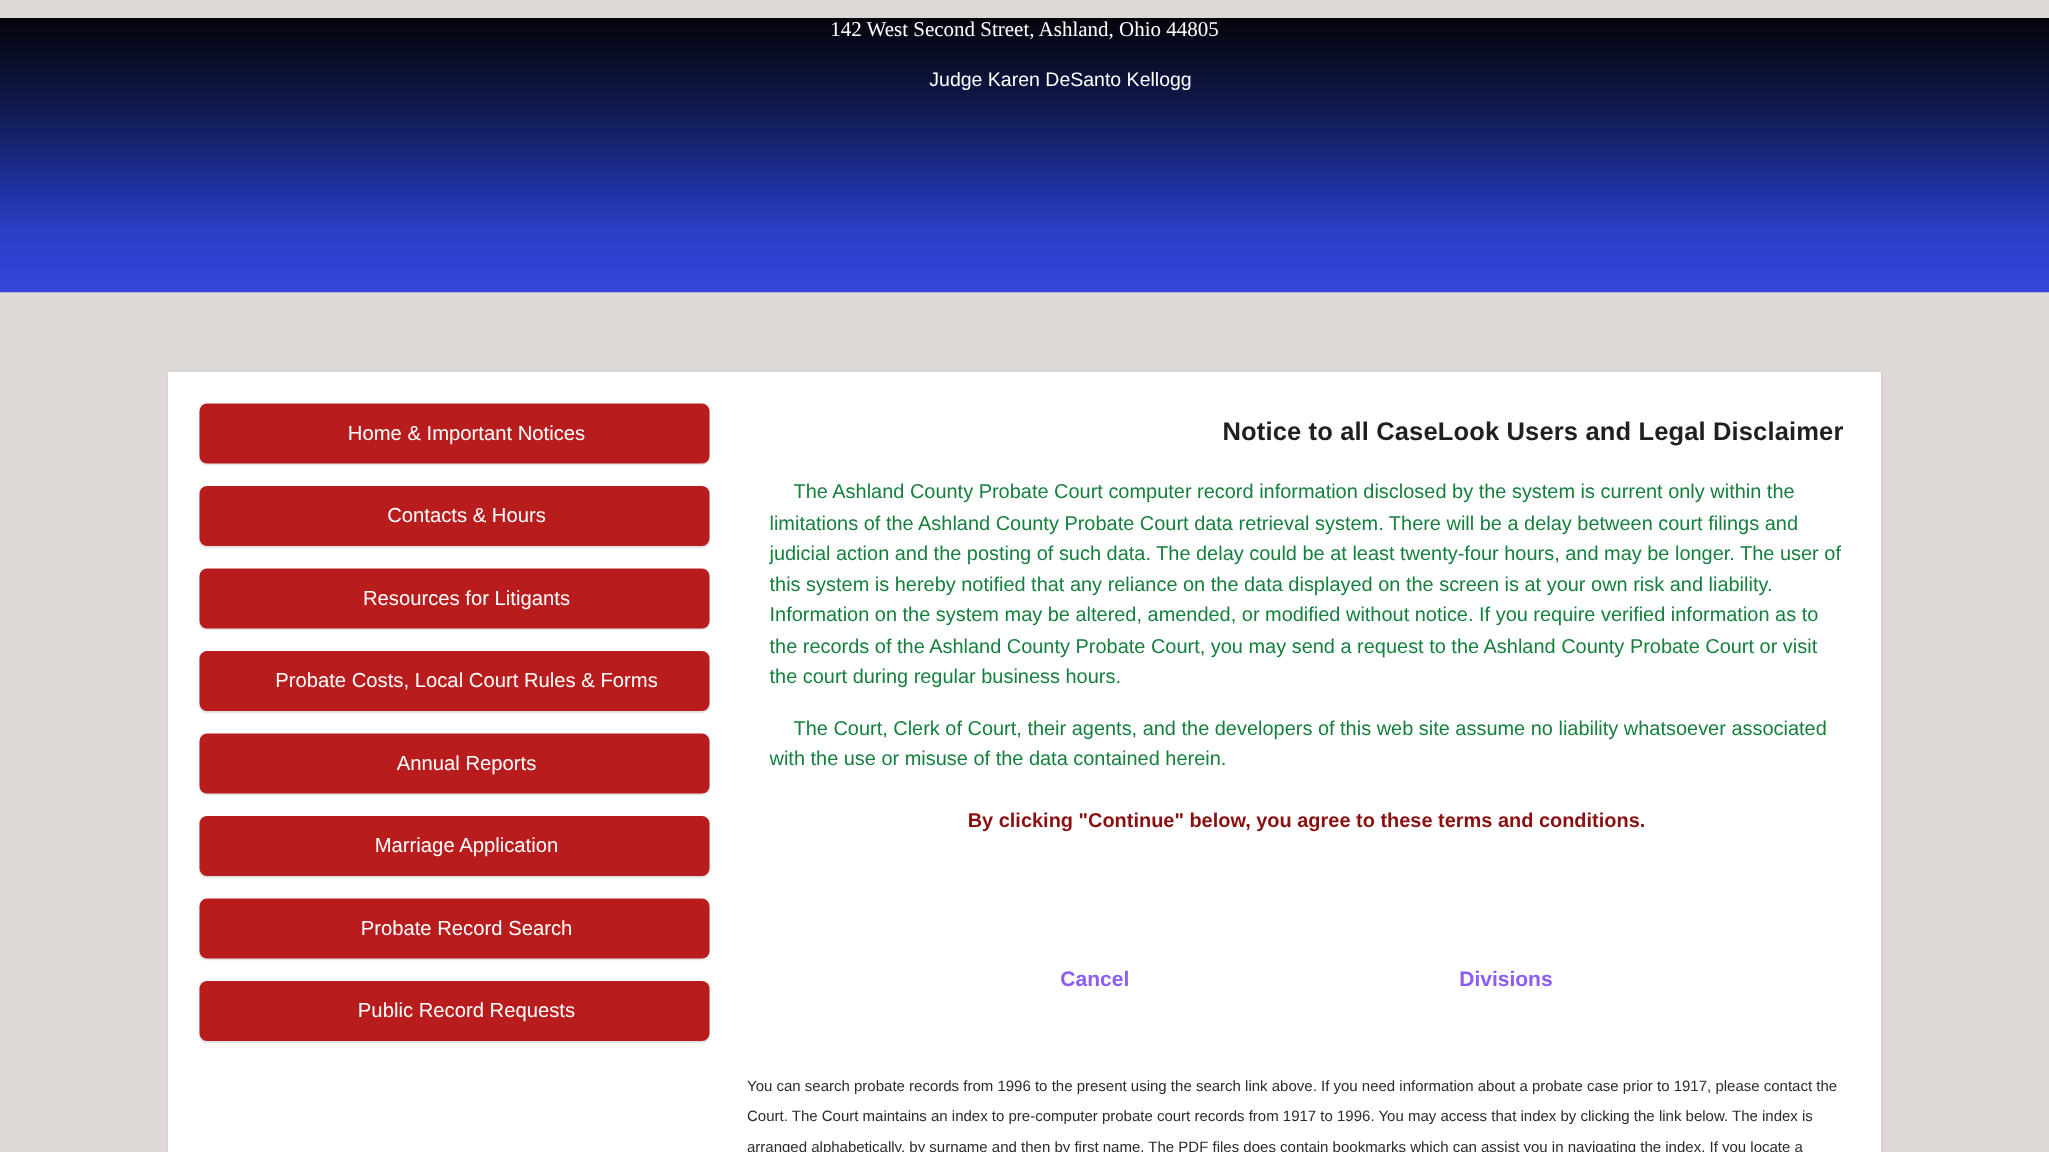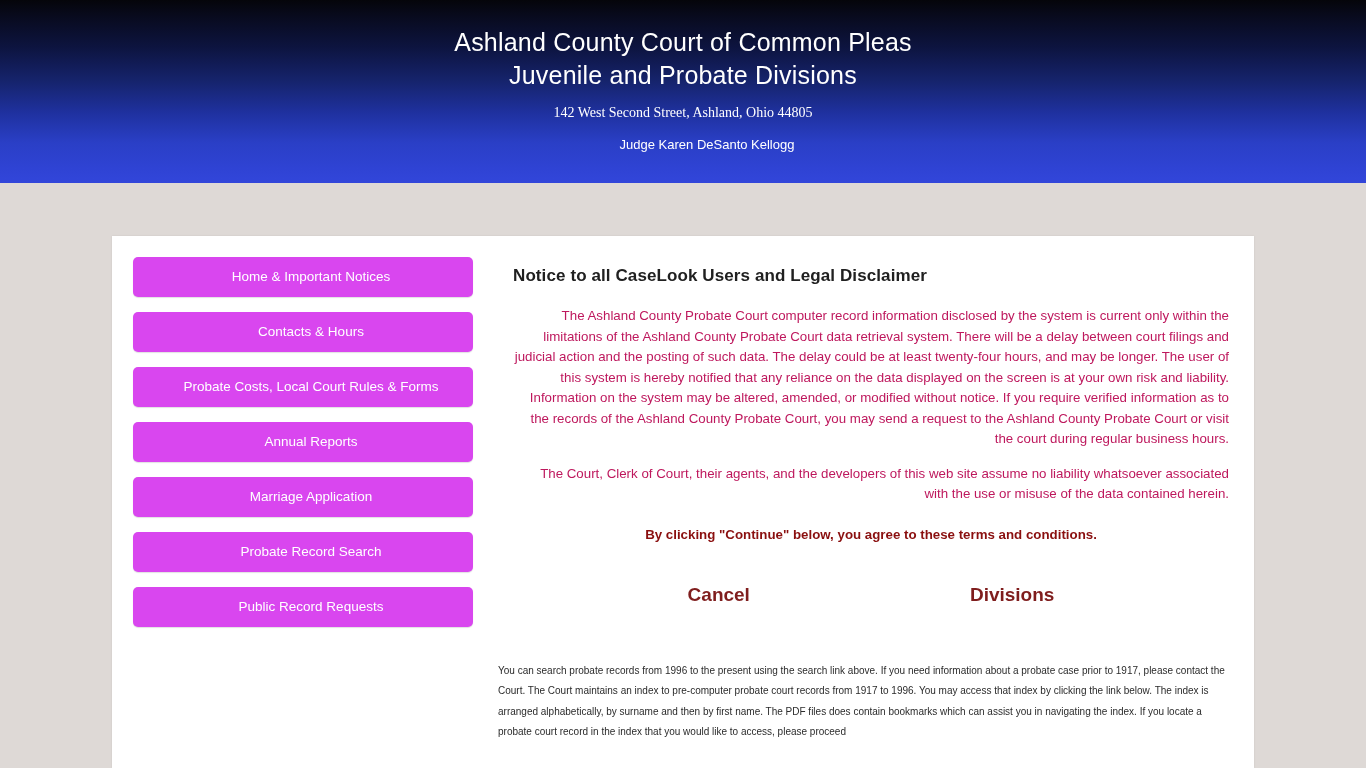--- a/index.html
+++ b/index.html
@@ -75,108 +75,106 @@
     padding: 21px 20px 0 21px;
     flex-shrink: 0;
   }
   .nav-button {
     display: block;
     width: 340px;
     height: 40px;
     line-height: 40px;
     margin-bottom: 15px;
     border-radius: 5px;
-    background: #d946ef;
+    background: #b91c1c;
     color: #ffffff;
     font-size: 13.5px;
     text-align: center;
     text-decoration: none;
     border: none;
     cursor: pointer;
     font-family: "Liberation Sans", sans-serif;
     box-shadow: 0 1px 1px rgba(0,0,0,0.12);
     overflow: hidden;
     white-space: nowrap;
     padding-left: 16px;
   }
 
   
   .main-col {
     flex: 1;
     padding: 30px 25px 0 23px;
     min-width: 0;
   }
   .notice-title {
-    text-align: left;
+    text-align: right;
     font-size: 17px;
     font-weight: bold;
     color: #202020;
     margin: 0 0 20px 0;
     letter-spacing: 0.1px;
   }
   .notice-p {
     font-size: 13.3px;
     line-height: 20.5px;
-    color: #be185d;
+    color: #15803d;
     margin: 0 0 14px 0;
     text-indent: 16px;
-    text-align: right;
+    text-align: left;
   }
   .agree-line {
     text-align: center;
     font-size: 13.3px;
     font-weight: bold;
     color: #8a0f0f;
     margin: 22px 0 0 0;
   }
   .action-row {
     display: flex;
     justify-content: center;
     gap: 220px;
     margin-top: 42px;
   }
   .action-link {
-    font-size: 19px;
+    font-size: 14px;
     font-weight: bold;
-    color: #7f1d1d;
+    color: #8b5cf6;
     text-decoration: none;
     cursor: pointer;
     background: none;
     border: none;
     font-family: "Liberation Sans", sans-serif;
+    margin-top: 48px;
   }
 
   .search-info {
     margin-top: 55px;
     margin-left: -15px;
     margin-right: -7px;
     font-size: 10px;
     line-height: 20.5px;
     color: #2b2b2b;
     text-align: left;
   }
 </style>
 </head>
 <body>
 
 <div class="header">
-  <div class="header-title">
-    <span>Ashland County Court of Common Pleas</span>
-    <span class="line2">Juvenile and Probate Divisions</span>
-  </div>
   <div class="header-address">142 West Second Street, Ashland, Ohio 44805</div>
   <div class="header-judge">Judge Karen DeSanto Kellogg</div>
 </div>
 
 <div class="page-body">
   <div class="content-card">
 
     <nav class="sidebar">
       <a class="nav-button" href="#">Home &amp; Important Notices</a>
       <a class="nav-button" href="#">Contacts &amp; Hours</a>
+      <a class="nav-button" href="#">Resources for Litigants</a>
       <a class="nav-button" href="#">Probate Costs, Local Court Rules &amp; Forms</a>
       <a class="nav-button" href="#">Annual Reports</a>
       <a class="nav-button" href="#">Marriage Application</a>
       <a class="nav-button" href="#">Probate Record Search</a>
       <a class="nav-button" href="#">Public Record Requests</a>
     </nav>
 
     <main class="main-col">
       <h2 class="notice-title">Notice to all CaseLook Users and Legal Disclaimer</h2>
       <p class="notice-p">The Ashland County Probate Court computer record information disclosed by the system is current only within the limitations of the Ashland County Probate Court data retrieval system. There will be a delay between court filings and judicial action and the posting of such data. The delay could be at least twenty-four hours, and may be longer. The user of this system is hereby notified that any reliance on the data displayed on the screen is at your own risk and liability. Information on the system may be altered, amended, or modified without notice. If you require verified information as to the records of the Ashland County Probate Court, you may send a request to the Ashland County Probate Court or visit the court during regular business hours.</p>

